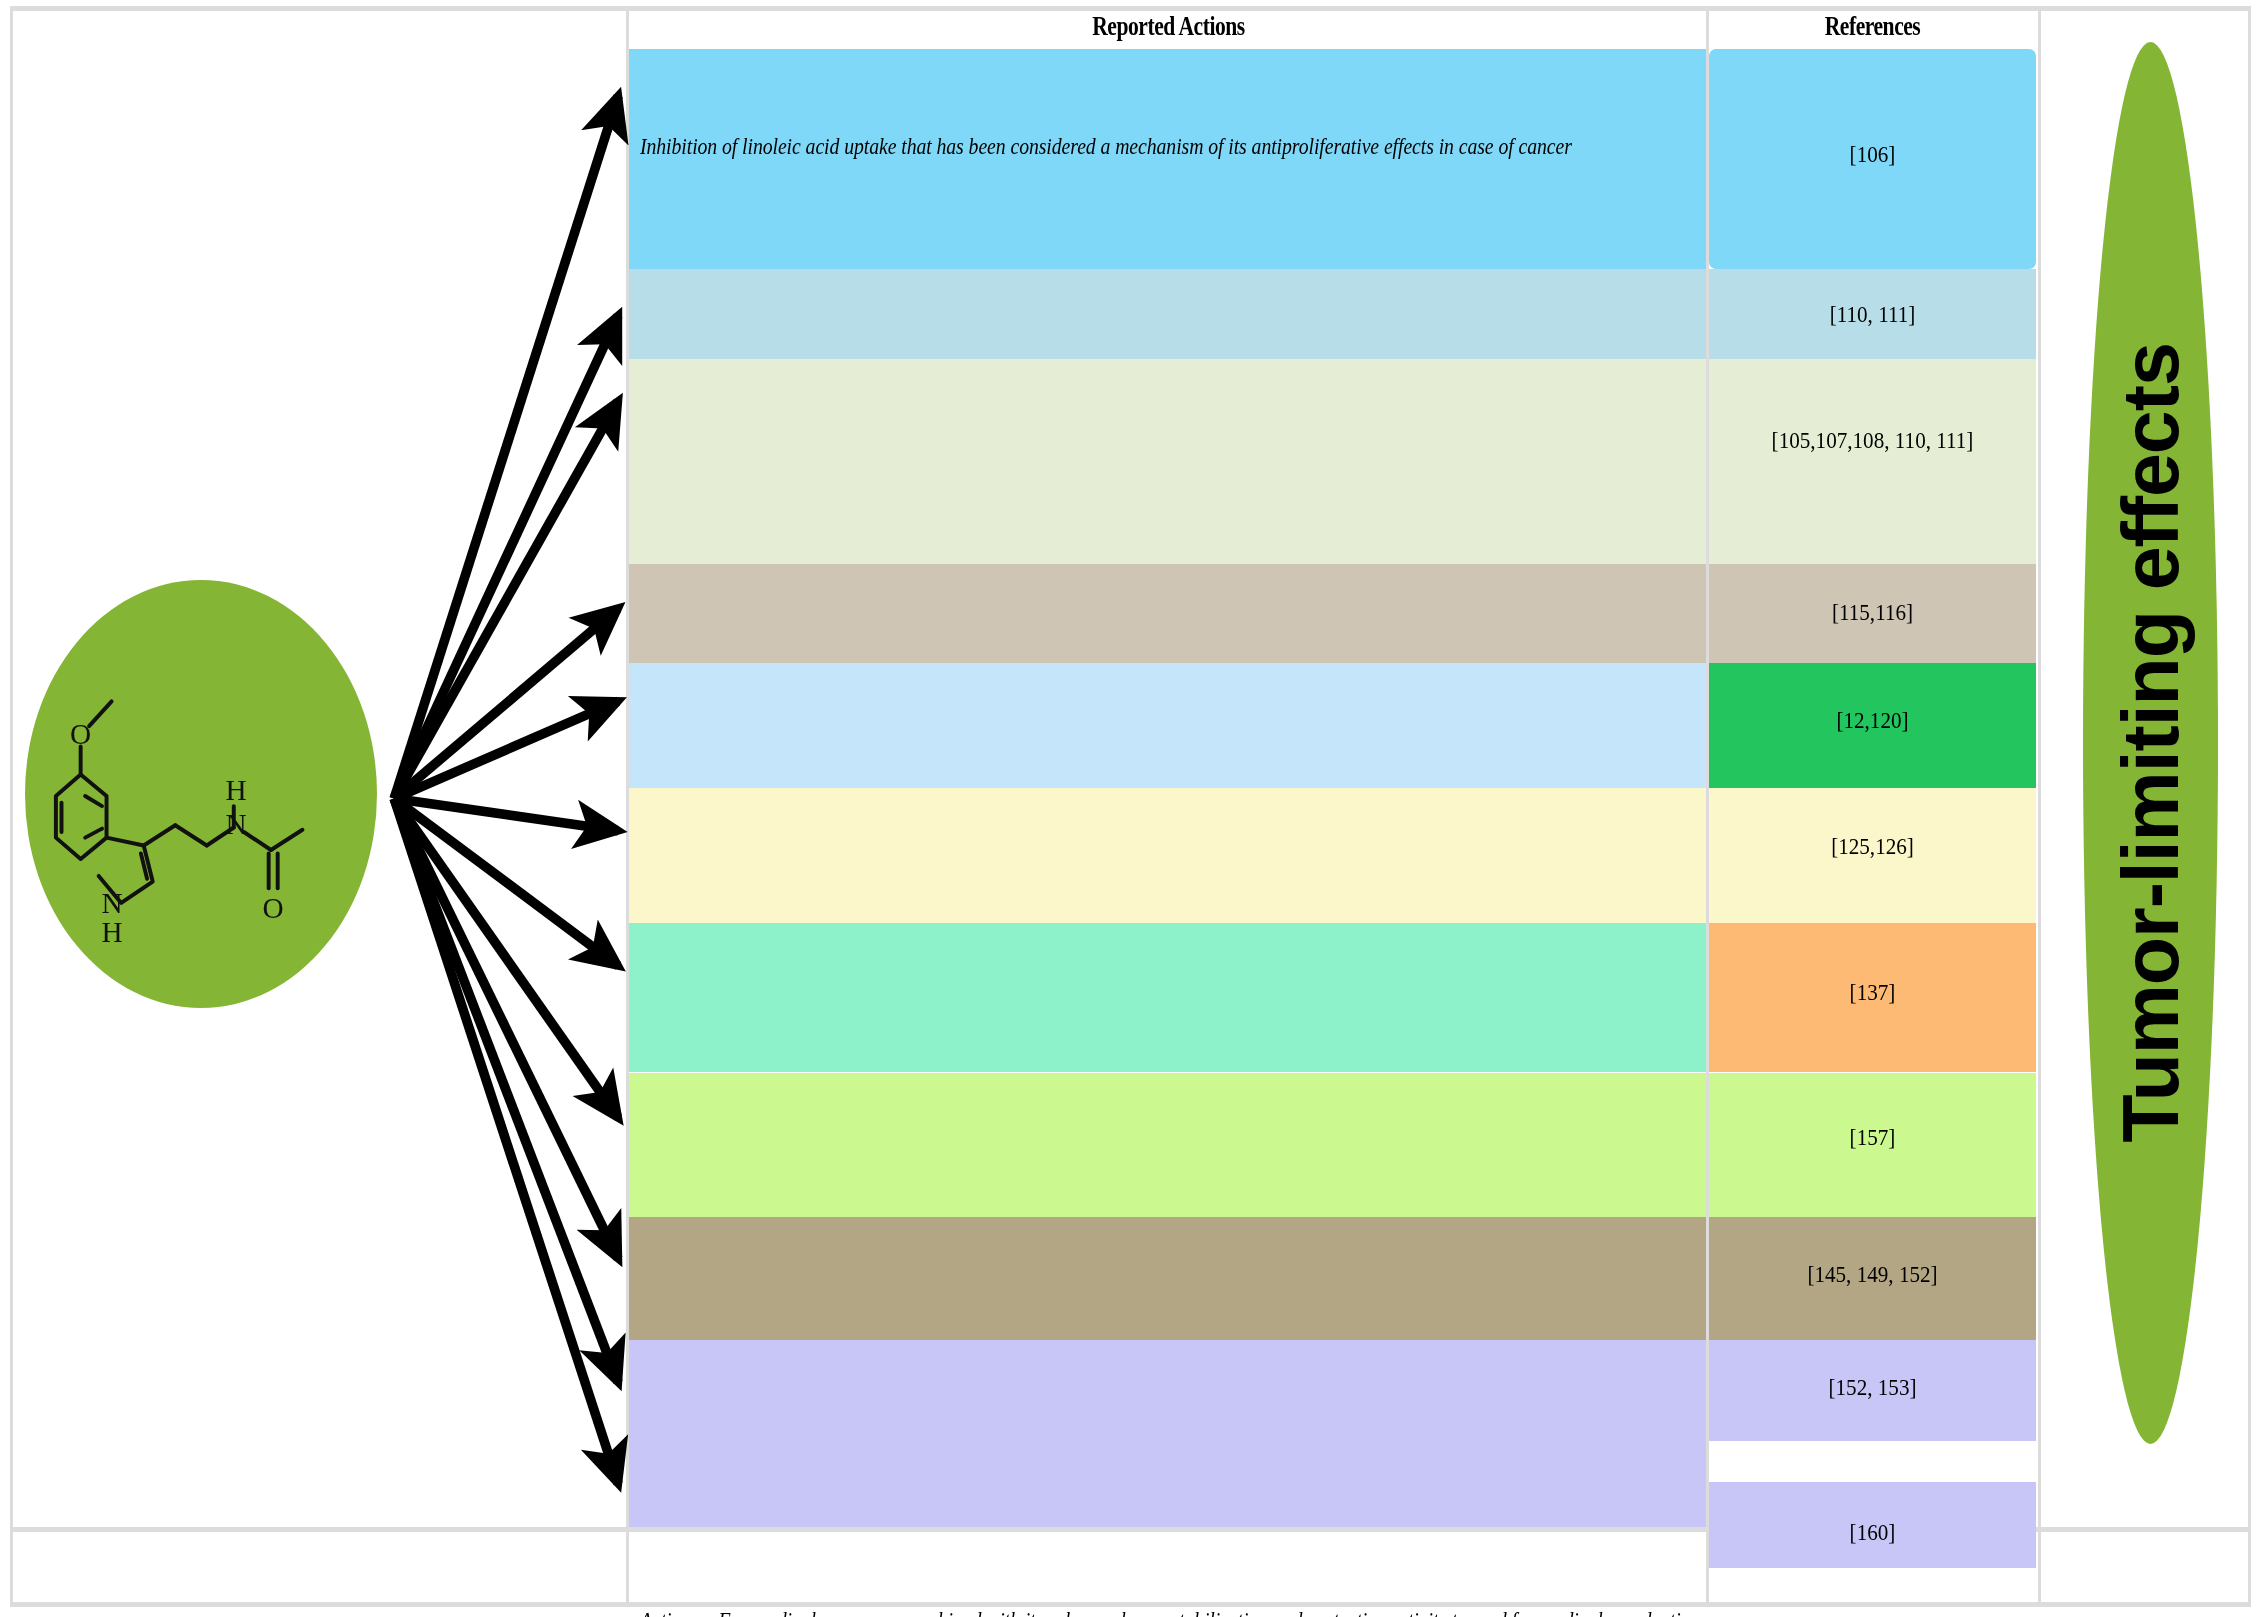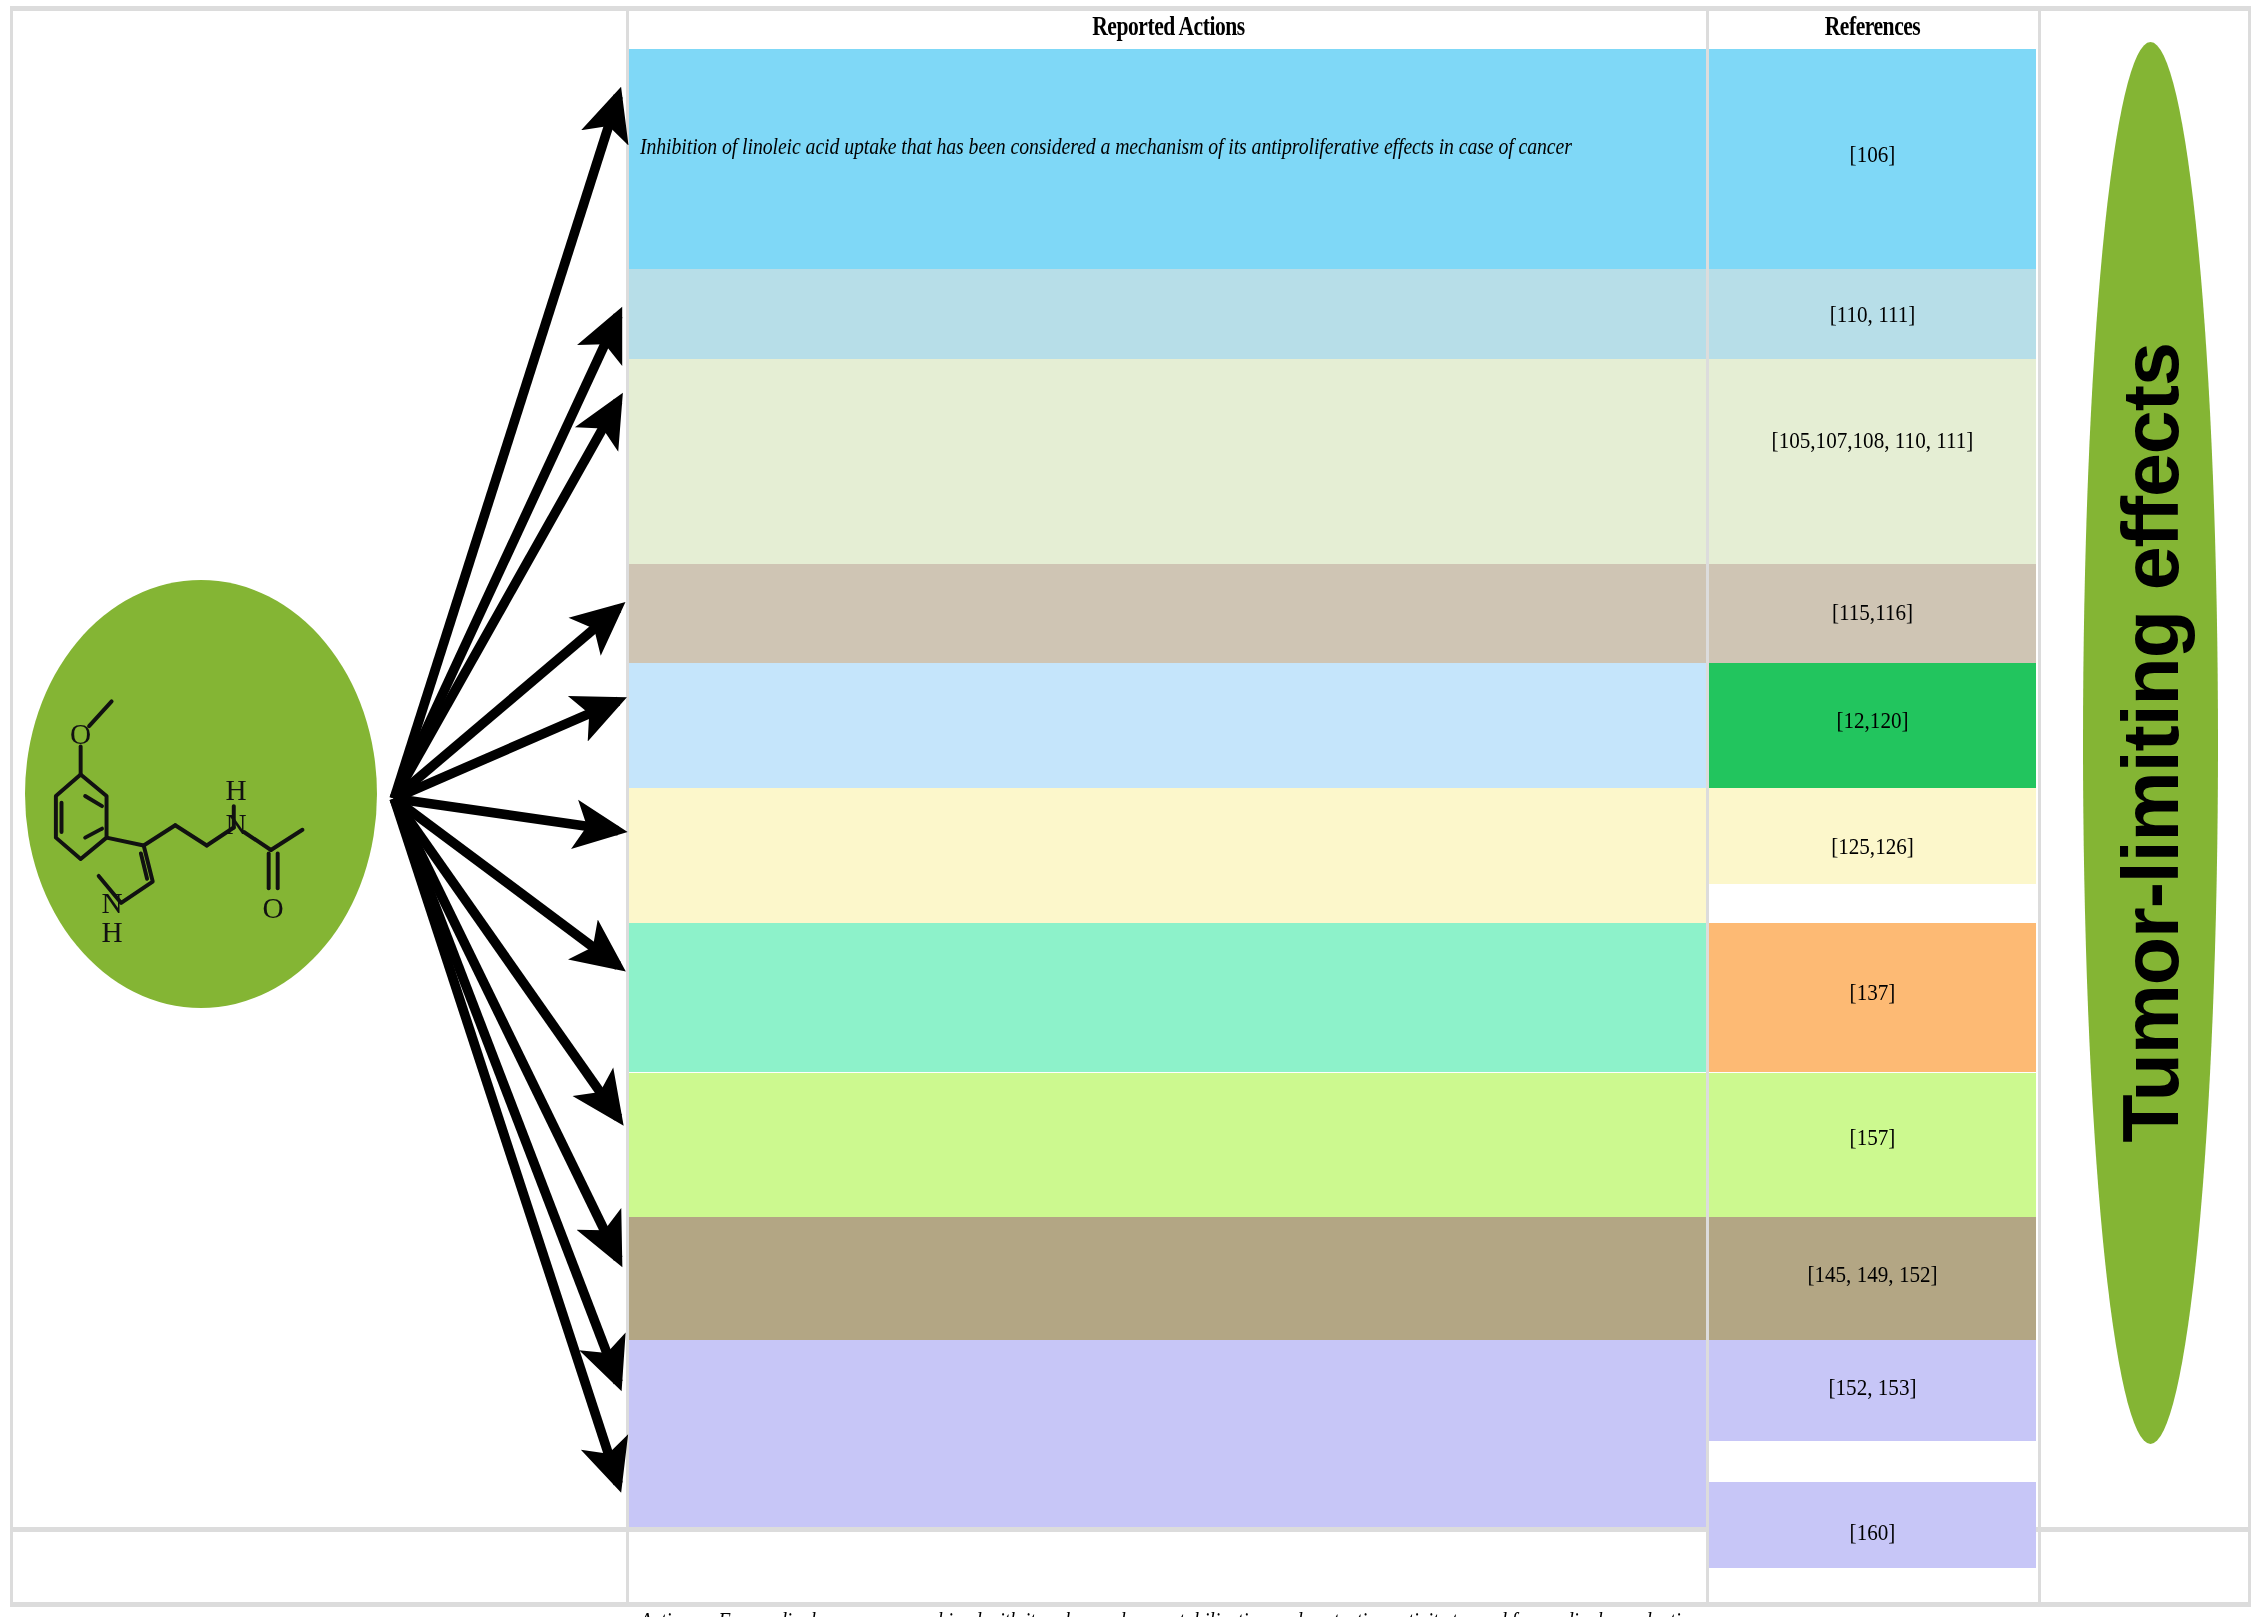--- a/index.html
+++ b/index.html
@@ -123,21 +123,21 @@
   <div class="frame-line frame-v" style="left:2038px;top:5.6px;height:1599px;"></div>
   <div class="frame-line frame-v" style="left:2248px;top:5.6px;height:1599px;"></div>
 
   <div class="hdr" id="hdr-actions">Reported Actions</div>
   <div class="hdr" id="hdr-refs">References</div>
 
   <div id="rows-host">
       <div class="row" style="top: 49px; height: 220px; background: rgb(127, 216, 247);">
         <div class="cell-text" style="top: 79px;">Inhibition of linoleic acid uptake that has been considered a mechanism of its antiproliferative effects in case of cancer</div>
       </div>
-      <div class="row-ref" style="top: 49px; height: 220px; background: rgb(127, 216, 247);">
+      <div class="row-ref" style="top: 49px; height: 220px; background: rgb(127, 216, 247); border-radius: 7px;">
         <div class="cell-ref" style="top: 92px;">[106]</div>
       </div>
       <div class="row" style="top: 269px; height: 90px; background: rgb(183, 222, 232);">
         <div class="cell-text" style="top: 298px;">Modulation of the expression and function of nuclear receptors (RZR/ROR)</div>
       </div>
       <div class="row-ref" style="top: 269px; height: 90px; background: rgb(183, 222, 232);">
         <div class="cell-ref" style="top: 32px;">[110, 111]</div>
       </div>
       <div class="row" style="top: 359px; height: 205px; background: rgb(229, 238, 212);">
         <div class="cell-text" style="top: 384px;">Alteration the transcription of several genes that play a role in cellular proliferation (i.e., 5-lipoxygenase, p21 or bone sialoprotein)</div>
@@ -153,21 +153,21 @@
       </div>
       <div class="row" style="top: 663px; height: 126px; background: rgb(197, 229, 251);">
         <div class="cell-text" style="top: 684px;">Regulation the expression of mitochondrial genes and some onogentic genes (e.g. Mybl1, Mllt3, Rasa1 and Enigma homolog 2) and calcium metabolism (Kcnn4 and Dcakl1).</div>
       </div>
       <div class="row-ref" style="top: 663px; height: 126px; background: #22c55e;">
         <div class="cell-ref" style="top: 44px;">[12,120]</div>
       </div>
       <div class="row" style="top: 788px; height: 135px; background: rgb(252, 247, 203);">
         <div class="cell-text" style="top: 814px;">Acting as Free radical scavenger combined with its role membrane stabilization and protective activity toward free radicals production</div>
       </div>
-      <div class="row-ref" style="top: 788px; height: 96px; background: rgb(252, 247, 203);">
+      <div class="row-ref" style="top: 788px; height: 135px; background: rgb(252, 247, 203);">
         <div class="cell-ref" style="top: 45px;">[125,126]</div>
       </div>
       <div class="row" style="top: 923px; height: 149px; background: rgb(141, 242, 202);"></div>
       <div class="row-ref" style="top: 923px; height: 149px; background: #fdba74;">
         <div class="cell-ref" style="top: 56px;">[137]</div>
       </div>
       <div class="row" style="top: 1073px; height: 145px; background: rgb(204, 249, 143);"></div>
       <div class="row-ref" style="top: 1073px; height: 145px; background: rgb(204, 249, 143);">
         <div class="cell-ref" style="top: 51px;">[157]</div>
       </div>

